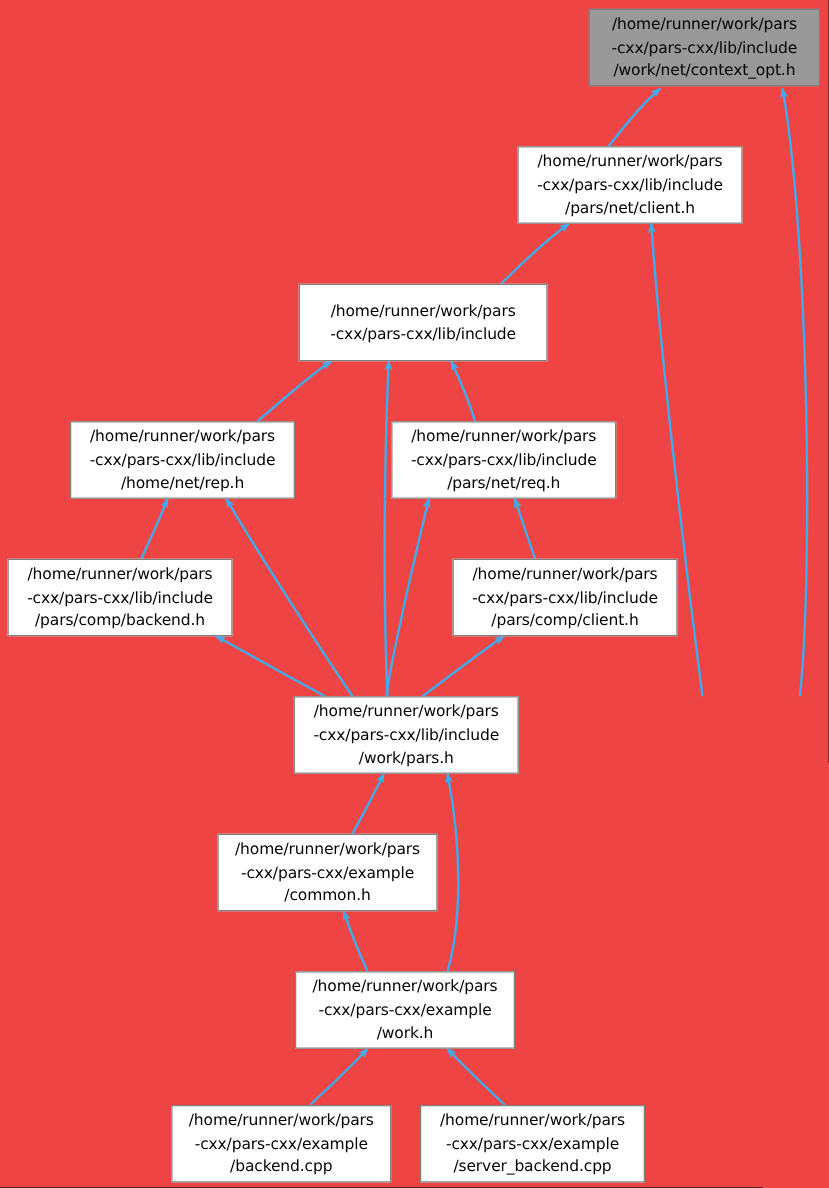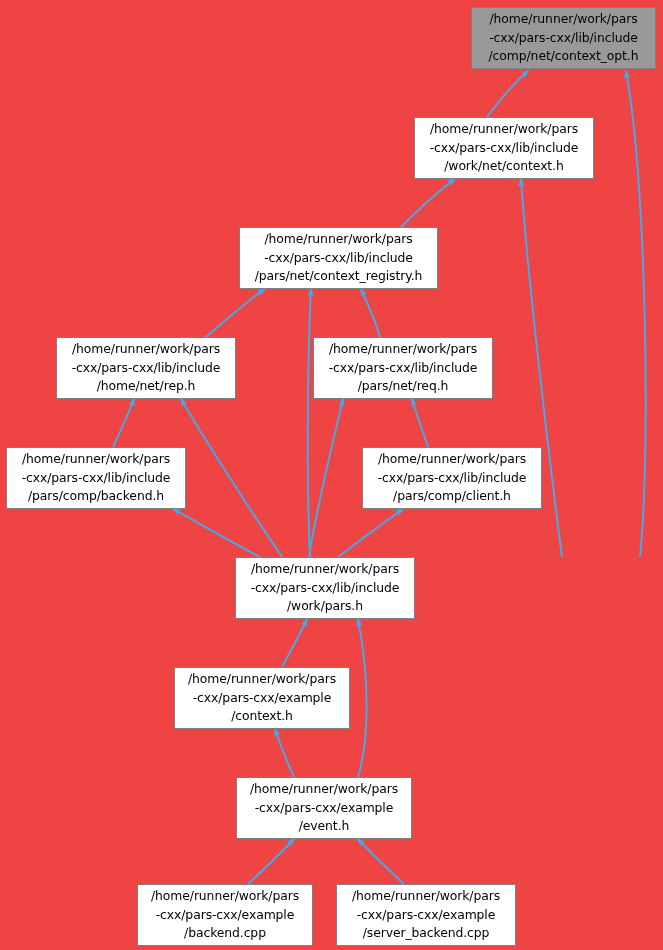--- a/index.html
+++ b/index.html
@@ -74,31 +74,30 @@
       <path d="M 282,667 C 290,652 299,636 307,619" fill="none" stroke="#3eadee" stroke-width="1.9" marker-end="url(#arrowhead)"></path>
       <path d="M 358,777 C 369,740 370,680 358,619" fill="none" stroke="#3eadee" stroke-width="1.9" marker-end="url(#arrowhead)"></path>
       <path d="M 294,777 C 288,764 281,747 275,729" fill="none" stroke="#3eadee" stroke-width="1.9" marker-end="url(#arrowhead)"></path>
       <path d="M 248,884 C 262,871 280,854 294,839" fill="none" stroke="#3eadee" stroke-width="1.9" marker-end="url(#arrowhead)"></path>
       <path d="M 404,884 C 390,871 372,854 358,839" fill="none" stroke="#3eadee" stroke-width="1.9" marker-end="url(#arrowhead)"></path>
     </svg>
   <div id="node-layer">
       <div class="graph-node highlight" title="/home/runner/work/pars-cxx/pars-cxx/lib/include/pars/net/context_opt.h" style="left: 471px; top: 7px; width: 185px; height: 62px;">
         <span class="node-line">/home/runner/work/pars</span>
         <span class="node-line">-cxx/pars-cxx/lib/include</span>
-        <span class="node-line">/comp/net/context_opt.h</span>
+        <span class="node-line">/work/net/context_opt.h</span>
       </div>
       <div class="graph-node" title="/home/runner/work/pars-cxx/pars-cxx/lib/include/pars/net/context.h" style="left: 414px; top: 117px; width: 180px; height: 62px;">
         <span class="node-line">/home/runner/work/pars</span>
         <span class="node-line">-cxx/pars-cxx/lib/include</span>
-        <span class="node-line">/work/net/context.h</span>
+        <span class="node-line">/pars/net/client.h</span>
       </div>
       <div class="graph-node" title="/home/runner/work/pars-cxx/pars-cxx/lib/include/pars/net/context_registry.h" style="left: 239px; top: 227px; width: 199px; height: 62px;">
         <span class="node-line">/home/runner/work/pars</span>
         <span class="node-line">-cxx/pars-cxx/lib/include</span>
-        <span class="node-line">/pars/net/context_registry.h</span>
       </div>
       <div class="graph-node" title="/home/runner/work/pars-cxx/pars-cxx/lib/include/pars/net/rep.h" style="left: 56px; top: 337px; width: 180px; height: 62px;">
         <span class="node-line">/home/runner/work/pars</span>
         <span class="node-line">-cxx/pars-cxx/lib/include</span>
         <span class="node-line">/home/net/rep.h</span>
       </div>
       <div class="graph-node" title="/home/runner/work/pars-cxx/pars-cxx/lib/include/pars/net/req.h" style="left: 313px; top: 337px; width: 180px; height: 62px;">
         <span class="node-line">/home/runner/work/pars</span>
         <span class="node-line">-cxx/pars-cxx/lib/include</span>
         <span class="node-line">/pars/net/req.h</span>
@@ -114,26 +113,26 @@
         <span class="node-line">/pars/comp/client.h</span>
       </div>
       <div class="graph-node" title="/home/runner/work/pars-cxx/pars-cxx/lib/include/pars/pars.h" style="left: 235px; top: 557px; width: 180px; height: 62px;">
         <span class="node-line">/home/runner/work/pars</span>
         <span class="node-line">-cxx/pars-cxx/lib/include</span>
         <span class="node-line">/work/pars.h</span>
       </div>
       <div class="graph-node" title="/home/runner/work/pars-cxx/pars-cxx/example/common.h" style="left: 174px; top: 667px; width: 176px; height: 62px;">
         <span class="node-line">/home/runner/work/pars</span>
         <span class="node-line">-cxx/pars-cxx/example</span>
-        <span class="node-line">/context.h</span>
+        <span class="node-line">/common.h</span>
       </div>
       <div class="graph-node" title="/home/runner/work/pars-cxx/pars-cxx/example/event.h" style="left: 236px; top: 777px; width: 176px; height: 62px;">
         <span class="node-line">/home/runner/work/pars</span>
         <span class="node-line">-cxx/pars-cxx/example</span>
-        <span class="node-line">/event.h</span>
+        <span class="node-line">/work.h</span>
       </div>
       <div class="graph-node" title="/home/runner/work/pars-cxx/pars-cxx/example/client.cpp" style="left: 137px; top: 884px; width: 176px; height: 62px;">
         <span class="node-line">/home/runner/work/pars</span>
         <span class="node-line">-cxx/pars-cxx/example</span>
         <span class="node-line">/backend.cpp</span>
       </div>
       <div class="graph-node" title="/home/runner/work/pars-cxx/pars-cxx/example/server_backend.cpp" style="left: 336px; top: 884px; width: 180px; height: 62px;">
         <span class="node-line">/home/runner/work/pars</span>
         <span class="node-line">-cxx/pars-cxx/example</span>
         <span class="node-line">/server_backend.cpp</span>

